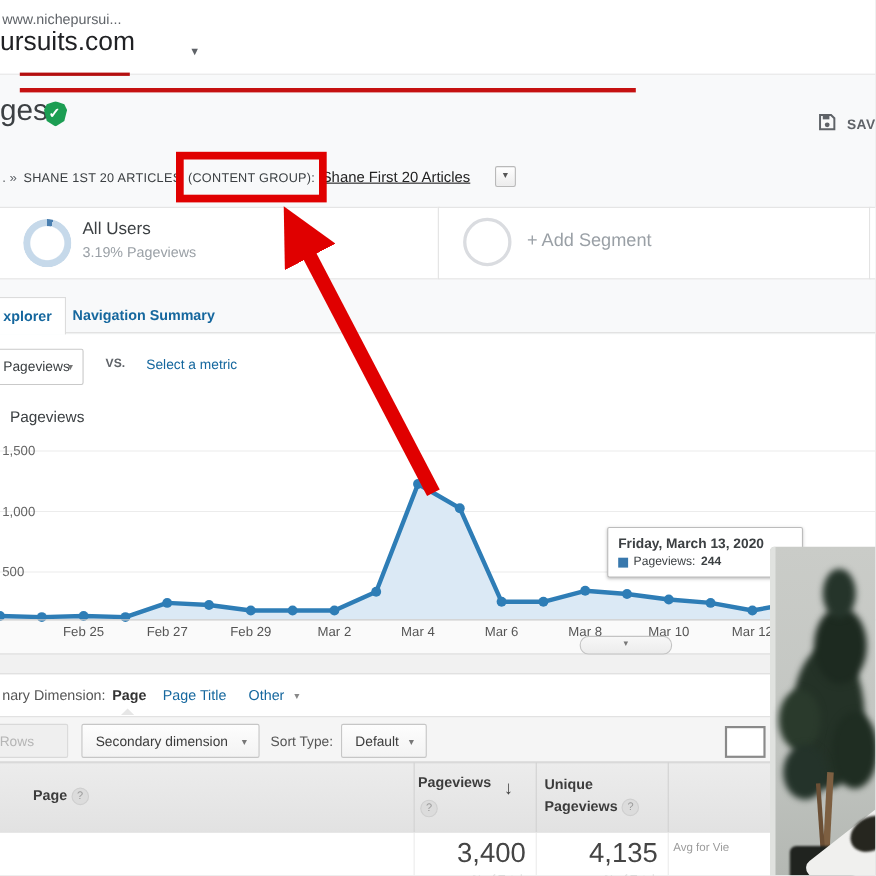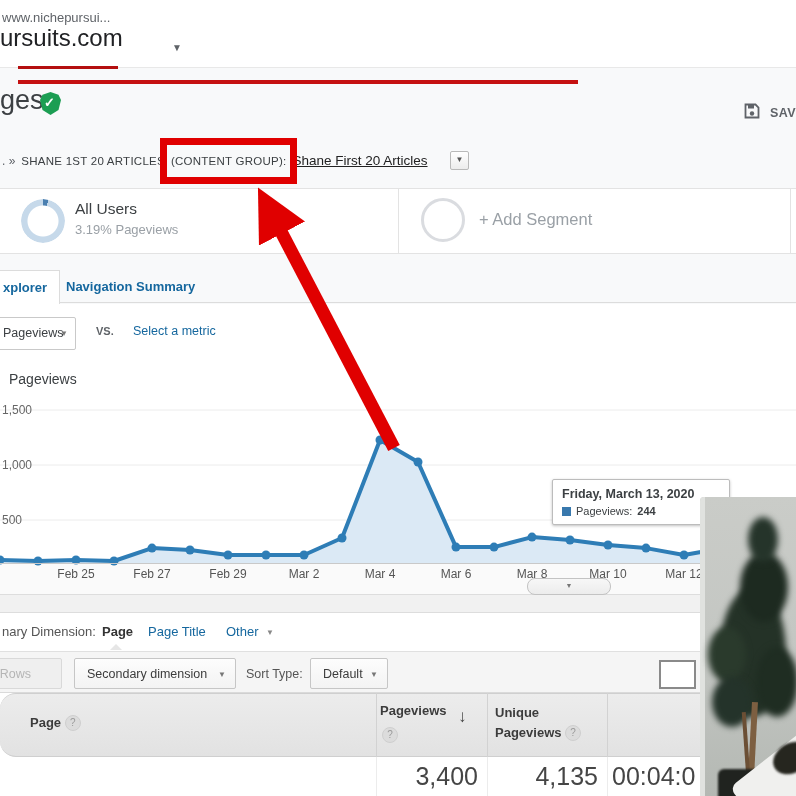--- a/index.html
+++ b/index.html
@@ -102,21 +102,21 @@
   .tbtn .txt{position:absolute;left:12px;top:8px;white-space:nowrap;}
   .tbtn .car{position:absolute;right:9px;top:11px;font-size:8px;color:#777;}
   #btn-plot{left:-30px;width:92px;background:#efefef;border-color:#d9d9d9;color:#b5b5b5;}
   #btn-secdim{left:74px;width:162px;}
   #sort-label{position:absolute;left:246px;top:15px;font-size:12.5px;color:#555;}
   #btn-default{left:310px;width:78px;}
   #mini-input{position:absolute;left:659px;top:8px;width:37px;height:29px;background:#fff;border:2px solid #8a8a8a;box-sizing:border-box;}
 
   
   #thead{position:absolute;left:0;top:693px;width:796px;height:64px;background:linear-gradient(#ececec,#e2e2e2);
-         border-top:1px solid #cfcfcf;border-bottom:1px solid #cfcfcf;box-sizing:border-box;border-radius:16px;}
+         border-top:1px solid #cfcfcf;border-bottom:1px solid #cfcfcf;box-sizing:border-box;}
   .th{font-size:13px;font-weight:bold;color:#3c3c3c;}
   #th-page{position:absolute;left:30px;top:21px;}
   #th-pv{position:absolute;left:380px;top:9px;}
   #th-pv-help{position:absolute;left:382px;top:31px;}
   #th-sort{position:absolute;left:458px;top:13px;font-size:17px;color:#444;font-weight:normal;}
   #th-uq{position:absolute;left:495px;top:9px;width:104px;line-height:20px;}
   #th-avg{position:absolute;left:617px;top:9px;width:104px;line-height:20px;}
   .help{display:inline-block;width:14px;height:14px;border-radius:50%;background:#dcdcdc;border:1px solid #cfcfcf;
         color:#9a9a9a;font-size:10px;font-weight:normal;text-align:center;line-height:14px;vertical-align:1px;}
   .vline{position:absolute;top:693px;width:1px;height:64px;background:#d2d2d2;}
@@ -311,21 +311,20 @@
   <div id="totals">
     <div id="tot-pv" class="tot">
       <div class="num">3,400</div>
       <div class="sub">% of Total:</div>
     </div>
     <div id="tot-uq" class="tot">
       <div class="num">4,135</div>
       <div class="sub">% of Total:</div>
     </div>
     <div id="tot-avg" class="tot">
-      <div class="num">00:04:0</div>
       <div class="sub">Avg for Vie</div>
     </div>
   </div>
   <div class="vline2" style="left:376px;"></div>
   <div class="vline2" style="left:487px;"></div>
   <div class="vline2" style="left:607px;"></div>
 
   <div id="red-rect"></div>
   <svg id="arrow-svg">
     <defs>

